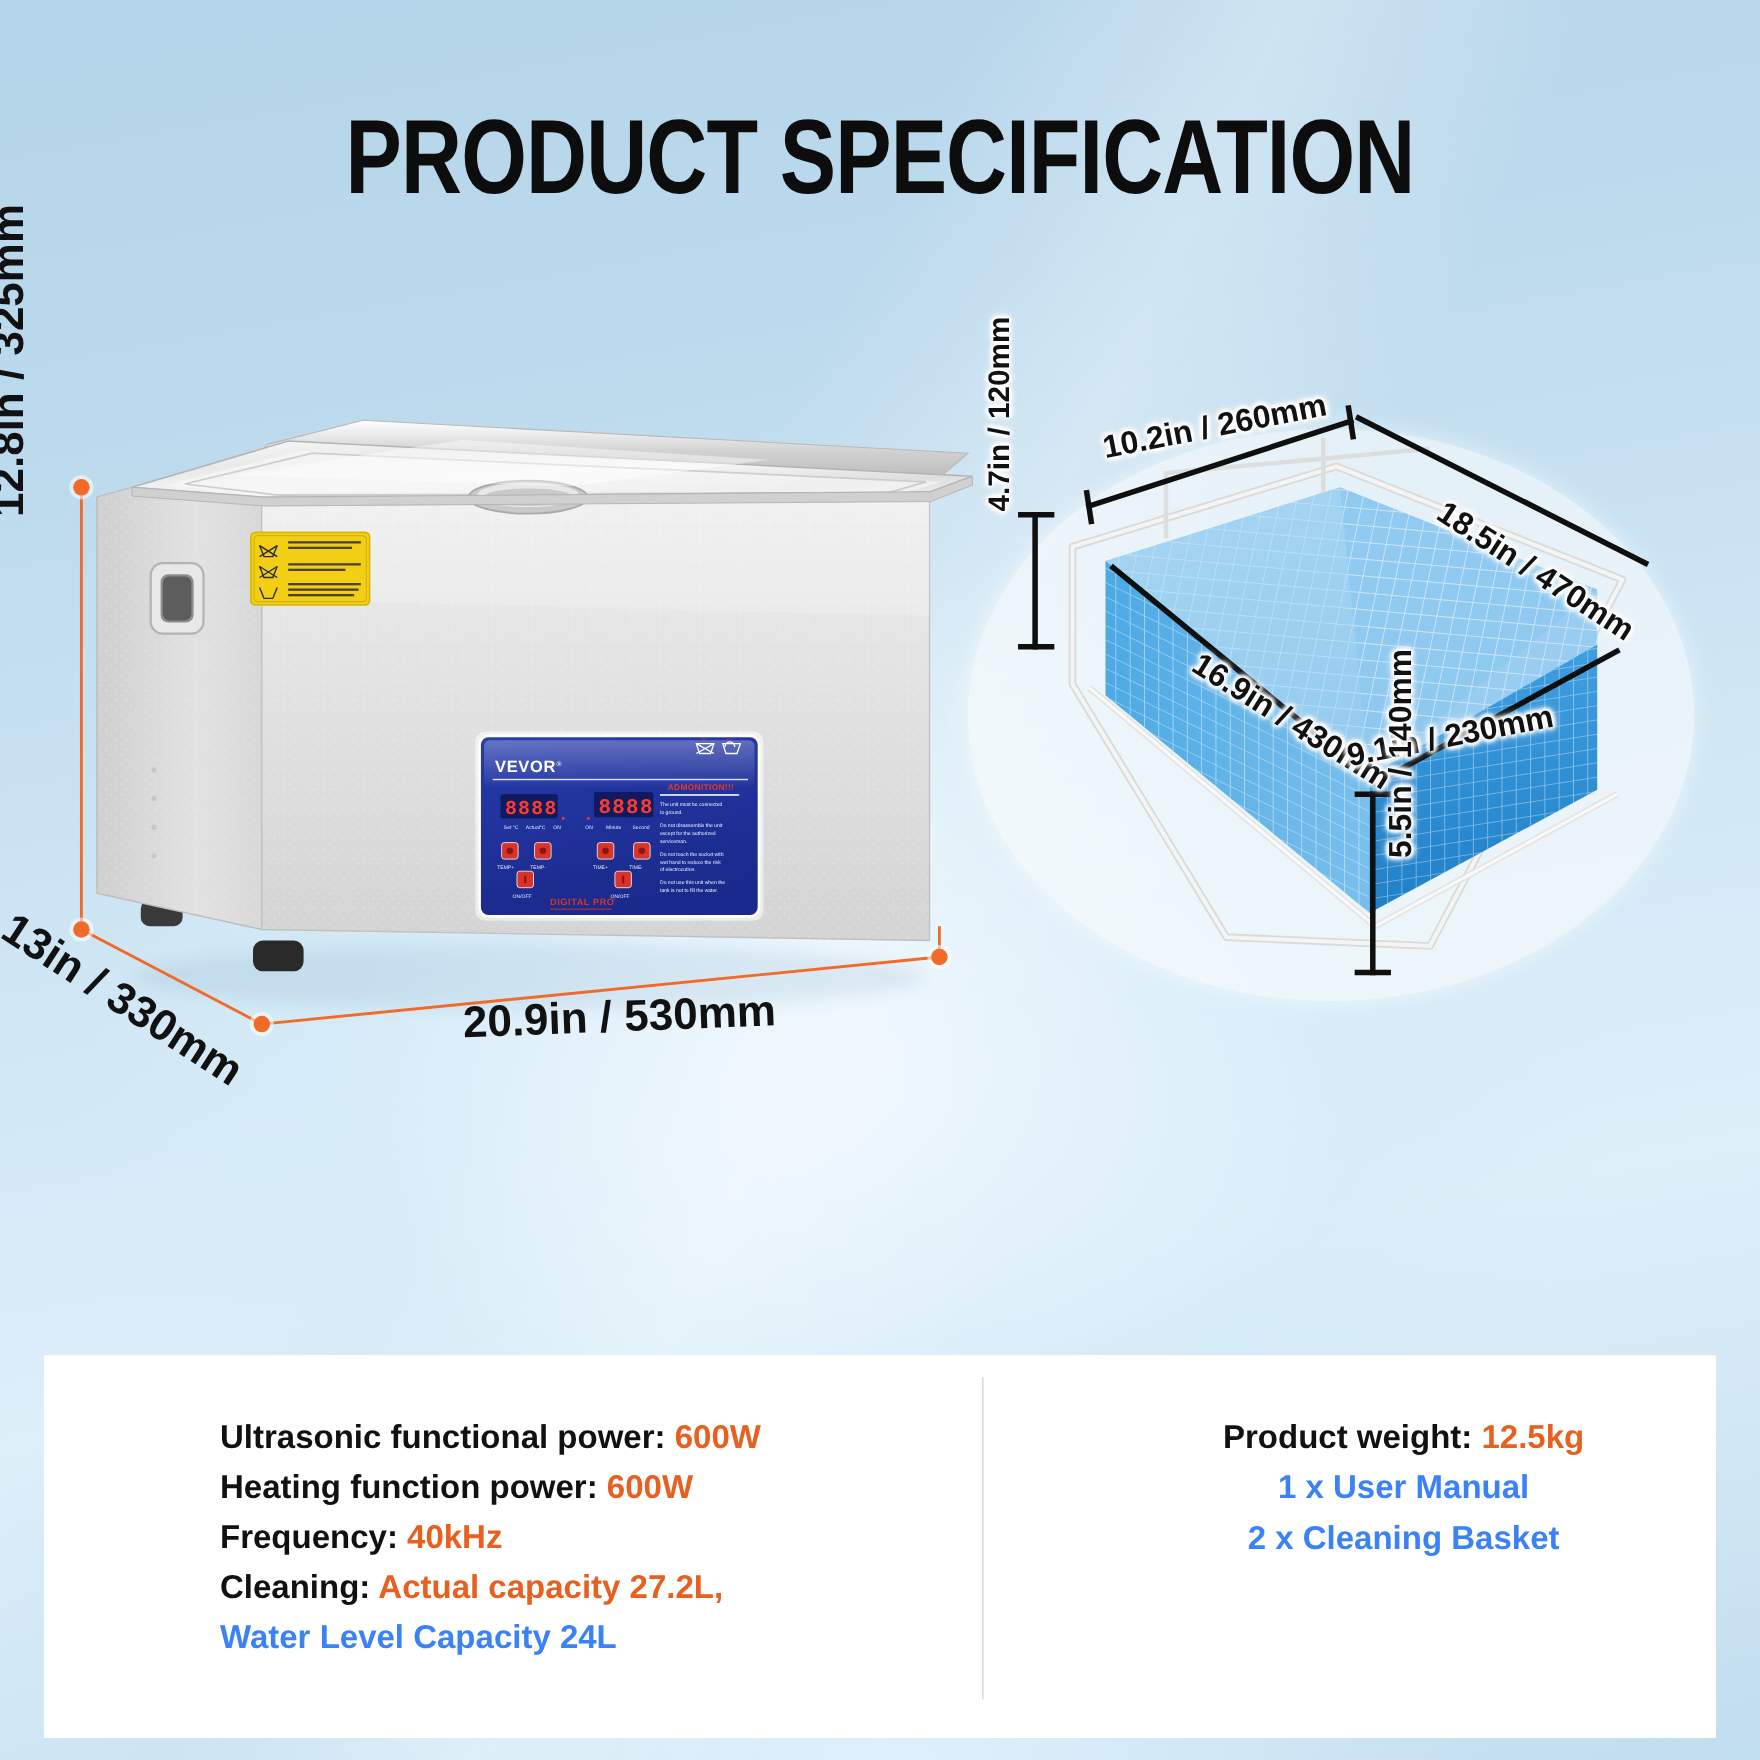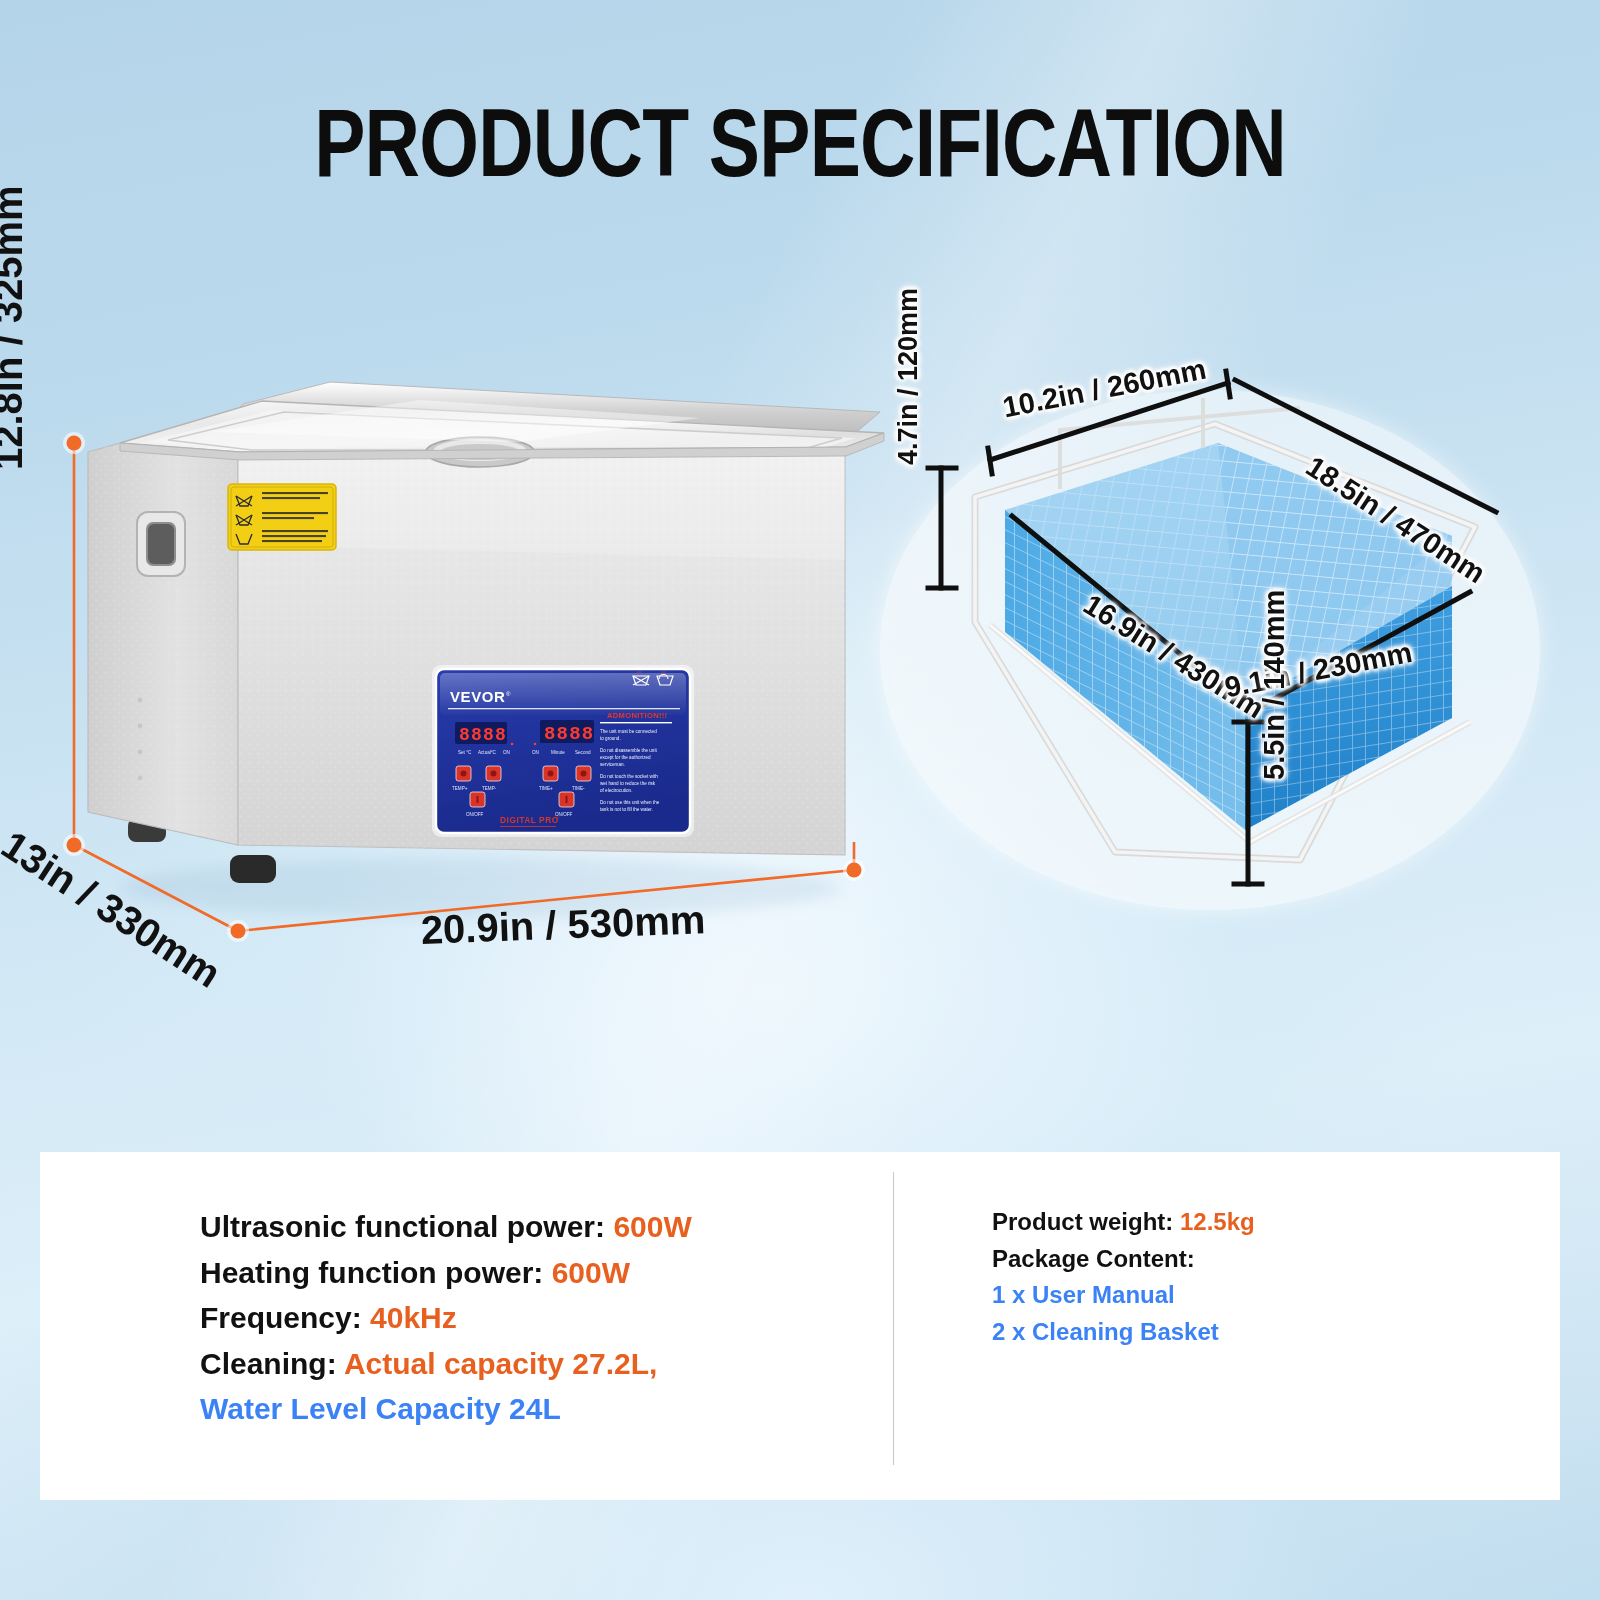--- a/index.html
+++ b/index.html
@@ -63,42 +63,42 @@
 
   #dim-b-top    { left:1000px; top:392px;  font-size:29px; transform:rotate(-11deg); transform-origin:left top; }
   #dim-b-lip    { left:893px;  top:465px;  font-size:27px; transform:rotate(-90deg); transform-origin:left top; }
   #dim-b-side   { left:1318px; top:450px;  font-size:29px; transform:rotate(33deg);  transform-origin:left top; }
   #dim-b-inner  { left:1095px; top:588px;  font-size:29px; transform:rotate(32deg);  transform-origin:left top; }
   #dim-b-front  { left:1222px; top:672px;  font-size:29px; transform:rotate(-11deg); transform-origin:left top; }
   #dim-b-depth  { left:1258px; top:780px;  font-size:29px; transform:rotate(-90deg); transform-origin:left top; }
 
   
   #spec-panel {
-    position:absolute; left:40px; top:1152px; width:1520px; height:348px;
+    position:absolute; left:40px; top:1232px; width:1520px; height:348px;
     background:#ffffff;
     z-index:8;
     display:flex;
   }
   #spec-left {
     width:853px; padding:52px 0 0 160px;
   }
   #spec-divider { width:1px; background:#c8c8c8; margin:20px 0 35px 0; }
   #spec-right { flex:1; padding:52px 0 0 98px; }
 
   .spec-line {
     font-family:"Liberation Sans", sans-serif;
     font-weight:bold;
     font-size:30px;
     line-height:1.52;
     color:#111;
     white-space:nowrap;
   }
   .spec-line .v { color:#e8601f; }
   .spec-line.all-orange { color:#3b82f6; }
-  #spec-right .spec-line { font-size:24px; line-height:1.53; }
+  #spec-right .spec-line { font-size:30px; line-height:1.53;text-align:center; }
 </style>
 </head>
 <body>
 
 <div id="bg"></div>
 
 <div id="title">PRODUCT SPECIFICATION</div>
 
 <div id="stage">
 
@@ -436,17 +436,16 @@
     </div>
     <div class="spec-line all-orange">Water Level Capacity 24L</div>
   </div>
 
   <div id="spec-divider"></div>
 
   <div id="spec-right">
     <div class="spec-line">
       <span>Product weight: </span><span class="v">12.5kg</span>
     </div>
-    <div class="spec-line">Package Content:</div>
     <div class="spec-line all-orange">1 x User Manual</div>
     <div class="spec-line all-orange">2 x Cleaning Basket</div>
   </div>
 </div>
 
 </body></html>

